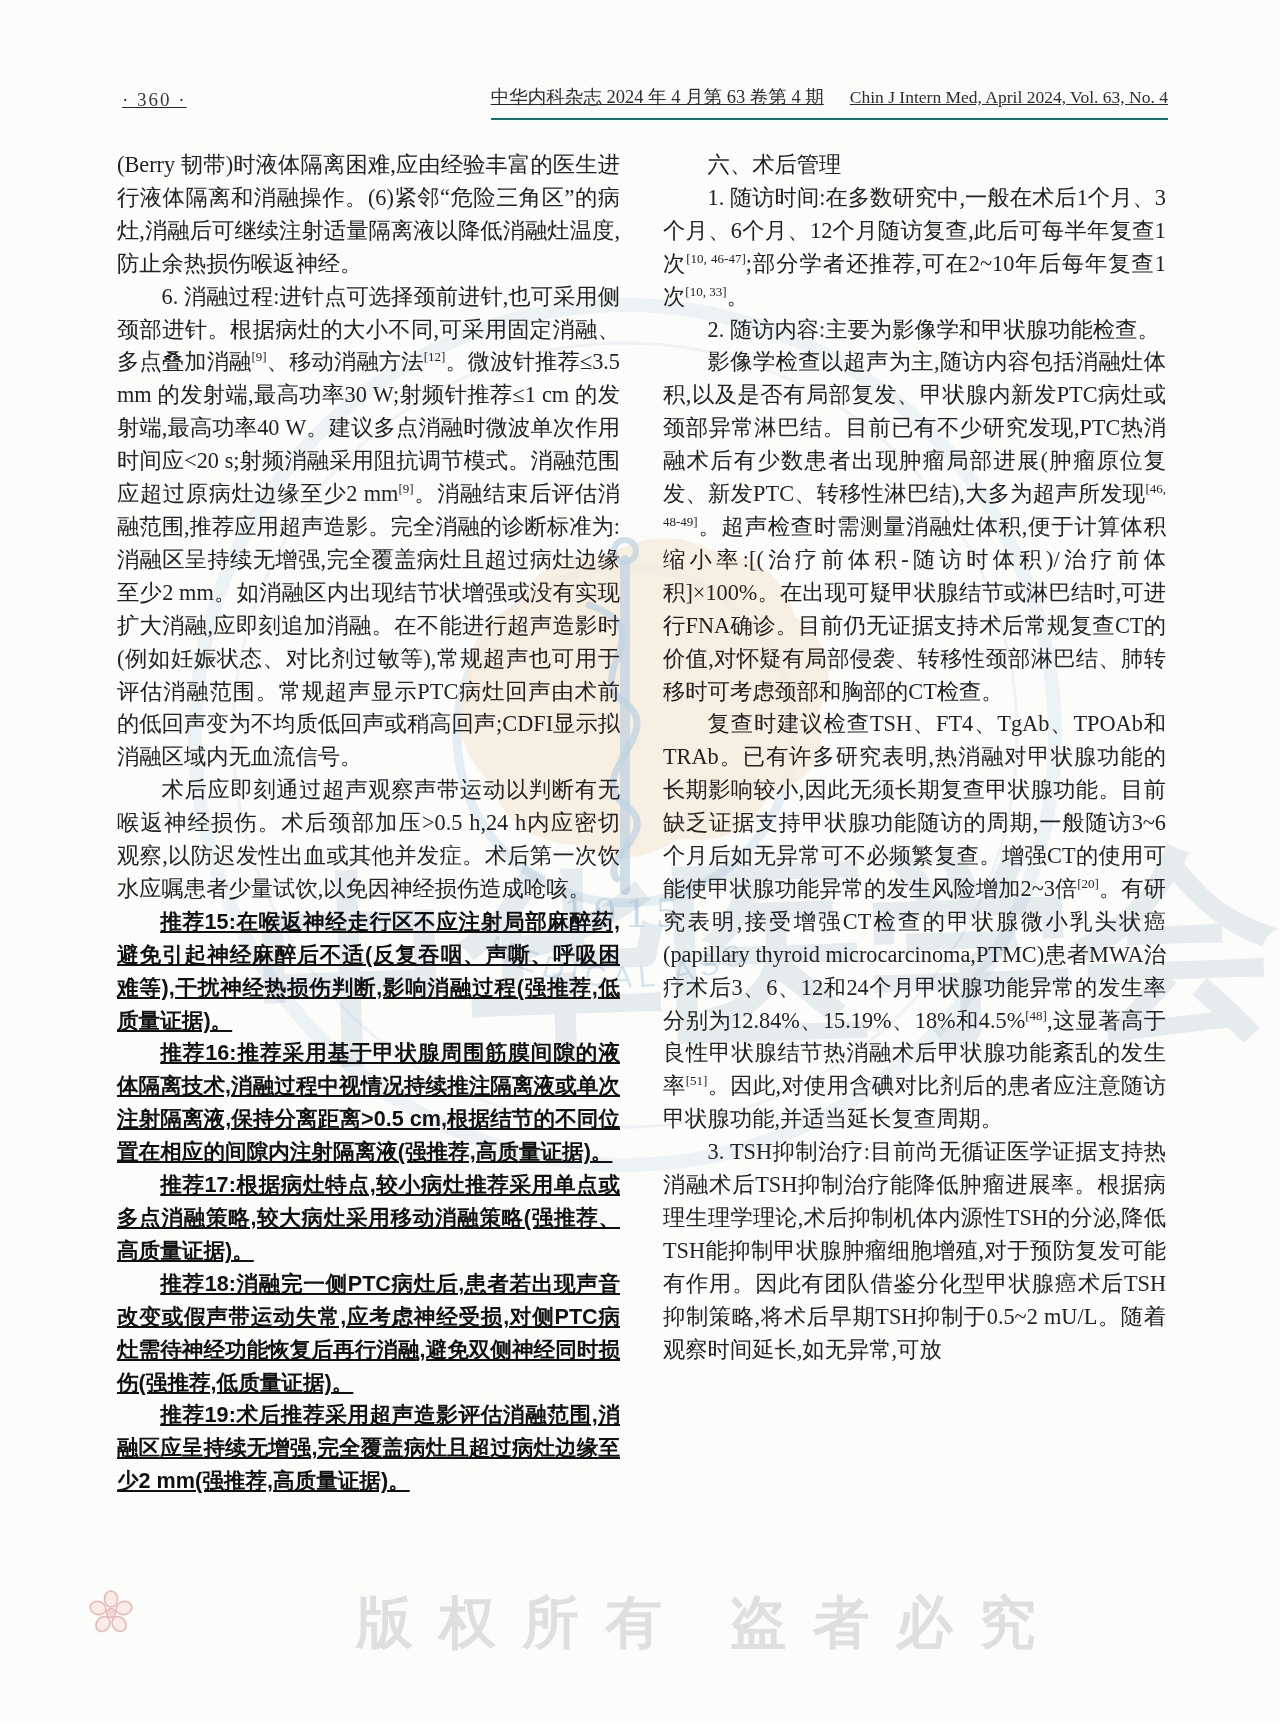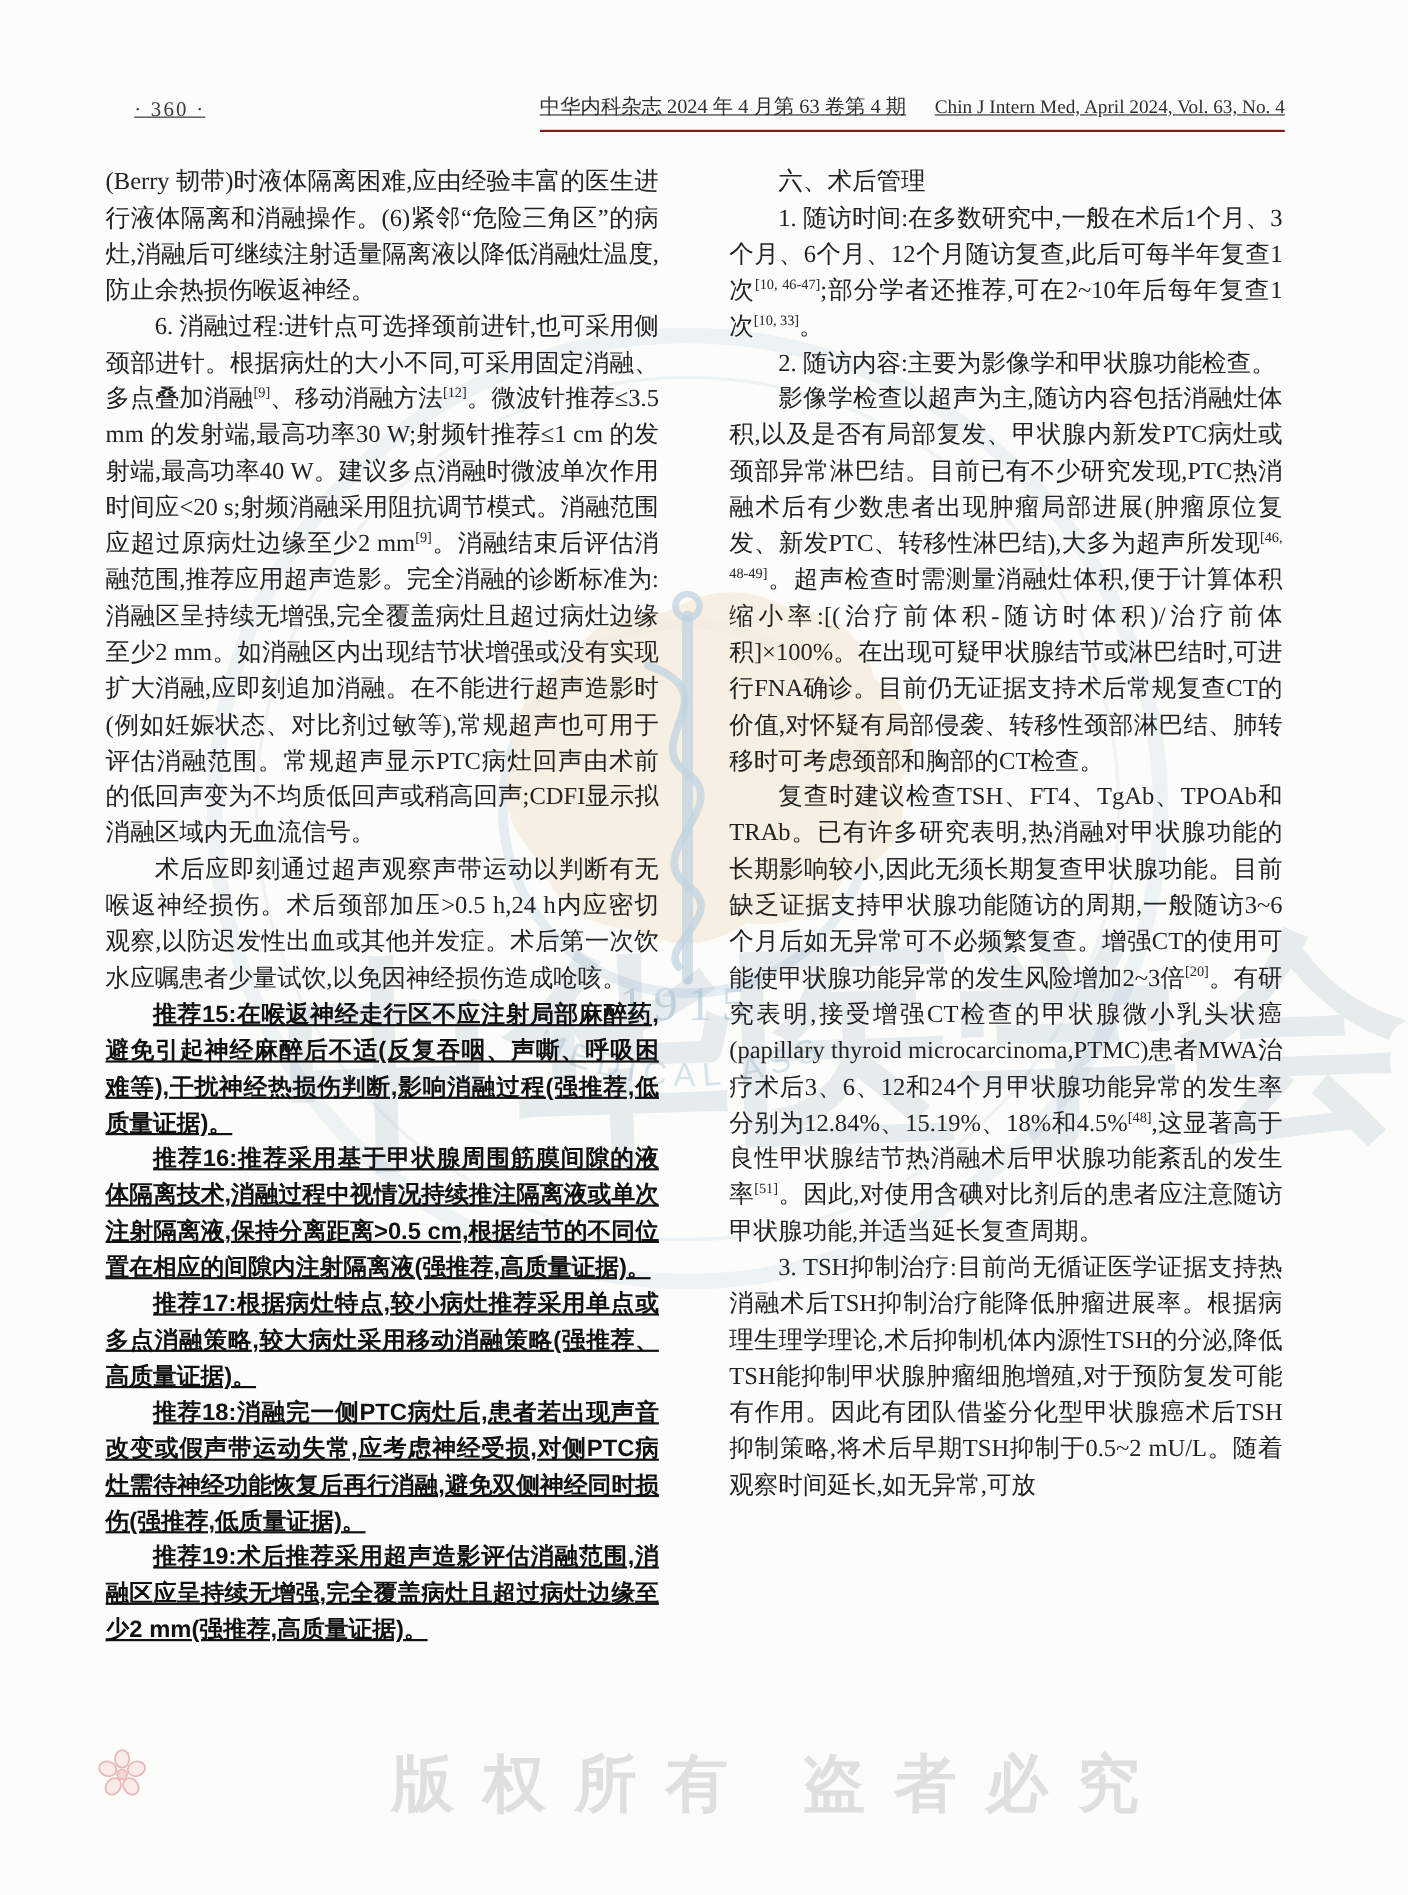--- a/index.html
+++ b/index.html
@@ -5,28 +5,28 @@
 <style>
   html,body{margin:0;padding:0;}
   body{width:1280px;height:1723px;background:#ffffff;}
   .page{position:relative;width:1280px;height:1723px;background:#fcfcfa;overflow:hidden;
         font-family:"Liberation Serif","DejaVu Serif",serif;color:#262626;}
 
   
   .page-header{position:absolute;top:84px;left:122px;right:112px;display:flex;align-items:flex-end;text-decoration:underline;}
   .page-number{font-size:19px;color:#3a3a3a;letter-spacing:2px;white-space:nowrap;padding-bottom:9px;}
   .citation{margin-left:auto;display:flex;gap:26px;align-items:baseline;white-space:nowrap;
-            border-bottom:2px solid #7f1d1d;padding-bottom:9px;}
+            border-bottom:2px solid #0f766e;padding-bottom:9px;}
   .citation .cn{font-size:18.5px;color:#2e2e2e;}
   .citation .en{font-size:17.5px;color:#2e2e2e;}
 
   
   .col{position:absolute;top:149px;width:503px;font-size:22.3px;line-height:32.9px;
        text-align:justify;text-justify:inter-ideograph;color:#222;}
-  .col-left{left:96px;}
+  .col-left{left:117px;}
   .col-right{left:663px;}
   .col p{margin:0;text-indent:2em;}
   .col p.no-indent{text-indent:0;}
   .col p.rec{font-family:"Liberation Sans","DejaVu Sans",sans-serif;font-weight:700;
              font-size:21.6px;color:#111;text-decoration:underline;}
   .col sup{font-size:13px;line-height:0;vertical-align:super;letter-spacing:0;}
 
   
   .wm{position:absolute;pointer-events:none;}
   .wm-emblem{left:165px;top:275px;width:920px;height:920px;opacity:.5;}

